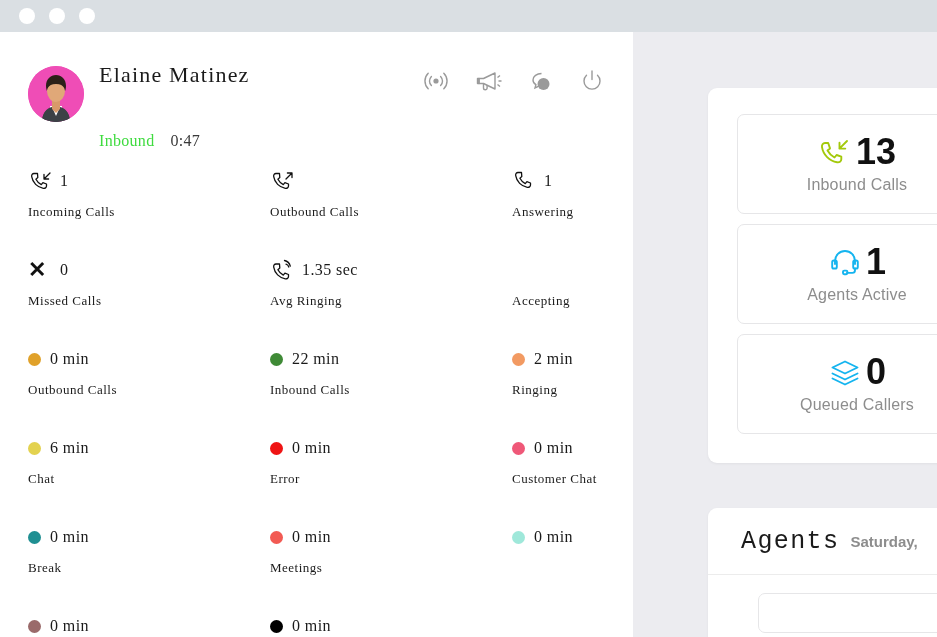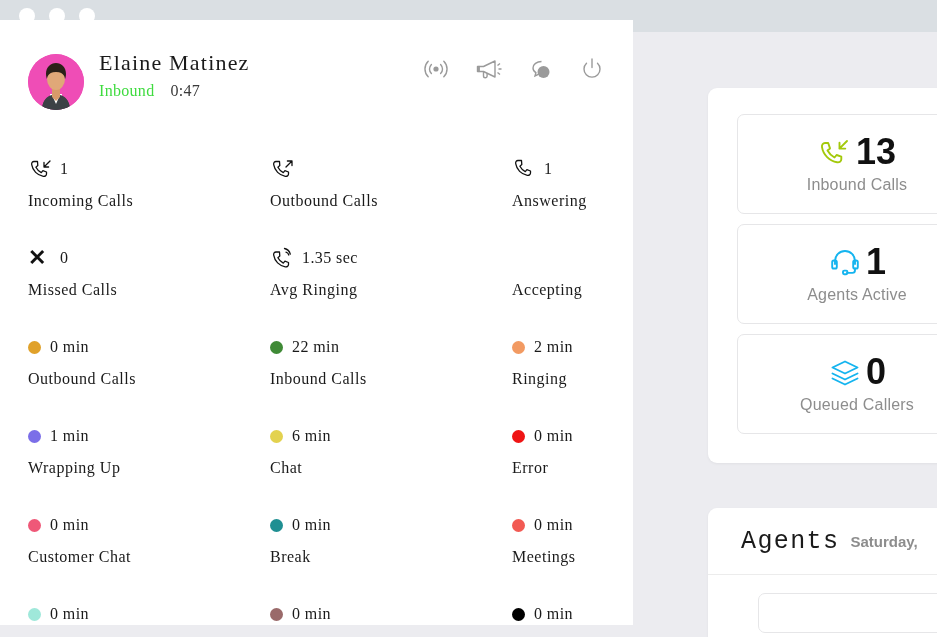--- a/index.html
+++ b/index.html
@@ -24,21 +24,21 @@
     background:#dadfe3;
   }
   .dots { position:absolute; left:19px; top:8px; display:flex; gap:14px; }
   .dot-btn {
     width:16px; height:16px; border-radius:50%;
     background:#ffffff;
   }
 
   
   .left-panel {
-    position:absolute; left:0; top:20px;
+    position:absolute; left:0; top:32px;
     width:633px; height:605px;
     background:#ffffff;
     overflow:hidden;
   }
 
   .agent-header {
     position:absolute; left:0; top:30px;
     width:633px; height:78px;
   }
   .avatar {
@@ -52,21 +52,21 @@
   .agent-name {
     position:absolute; left:99px; top:0px;
     font-size:22px; letter-spacing:1.2px;
     color:#1a1a1a; white-space:nowrap;
   }
   .agent-status-row {
     position:absolute; left:99px; top:32px;
     display:flex; align-items:baseline; gap:16px;text-align:right;
   }
   .agent-state { font-size:16px; color:#3fdb3f; letter-spacing:0.3px; }
-  .agent-timer { font-size:16px; color:#3a3a3a; letter-spacing:0.3px; }
+  .agent-timer { font-size:16px; color:#3a3a3a; letter-spacing:0.3px;margin-top:38px; }
 
   .header-icons {
     position:absolute; right:26px; top:4px;
     display:flex; align-items:center; gap:22px;
   }
   .hicon { width:30px; height:30px; color:#9a9a9a; display:block; }
   .hicon svg { display:block; width:30px; height:30px; }
 
   
   .stats {
@@ -78,21 +78,21 @@
     padding-left:28px;
   }
   .stat { height:89px; position:relative; }
   .stat-top {
     display:flex; align-items:center; gap:6px;
     height:38px;
   }
   .stat-value { font-size:16px; color:#1a1a1a; letter-spacing:0.4px; white-space:nowrap; }
   .stat-label {
     position:absolute; left:0; top:42px;
-    font-size:16px; color:#1a1a1a; letter-spacing:0.5px; white-space:nowrap;
+    font-size:13px; color:#1a1a1a; letter-spacing:0.5px; white-space:nowrap;
   }
   .swatch { width:13px; height:13px; border-radius:50%; flex:0 0 auto; margin-right:3px; }
   .glyph { width:26px; height:26px; flex:0 0 auto; color:#111; }
   .glyph svg { display:block; width:26px; height:26px; }
   .glyph-x { font-size:22px; font-weight:bold; line-height:26px; font-family:"Liberation Sans", sans-serif; }
 
   
   .right-col {
     position:absolute; left:633px; top:32px;
     width:304px; height:525px;
@@ -299,27 +299,20 @@
       </div>
 
       <div class="stat">
         <div class="stat-top">
           <span class="swatch" style="background:#f29a62"></span>
           <span class="stat-value">2 min</span>
         </div>
         <div class="stat-label">Ringing</div>
       </div>
 
-      <div class="stat">
-        <div class="stat-top">
-          <span class="swatch" style="background:#7b6ee8"></span>
-          <span class="stat-value">1 min</span>
-        </div>
-        <div class="stat-label">Wrapping Up</div>
-      </div>
 
       <div class="stat">
         <div class="stat-top">
           <span class="swatch" style="background:#e3d24f"></span>
           <span class="stat-value">6 min</span>
         </div>
         <div class="stat-label">Chat</div>
       </div>
 
       <div class="stat">

